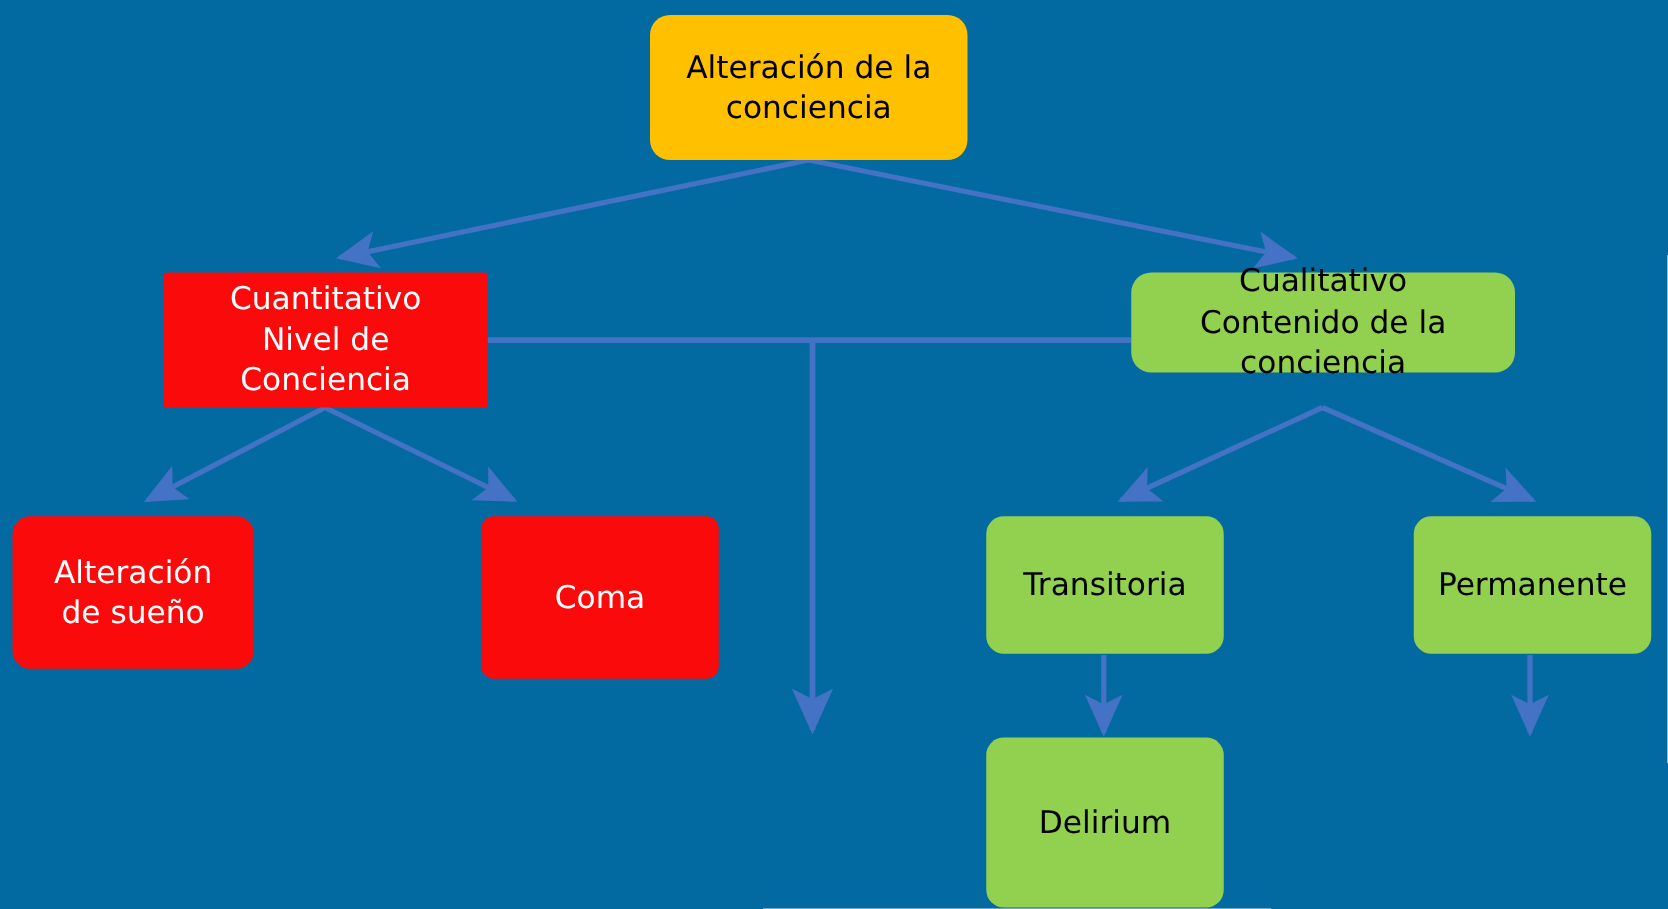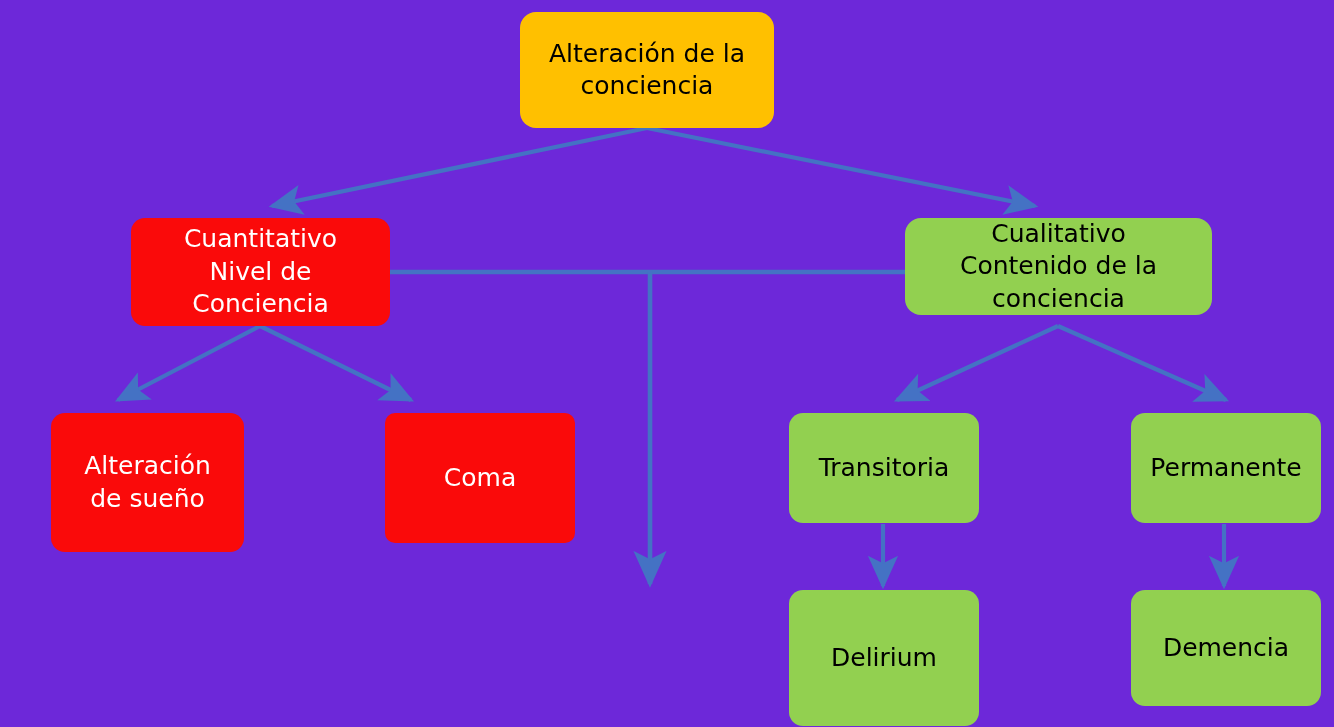--- a/index.html
+++ b/index.html
@@ -4,21 +4,21 @@
 <style>
   html, body {
     margin: 0;
     padding: 0;
     background: #ffffff;
   }
   #canvas {
     position: relative;
     width: 1334px;
     height: 727px;
-    background: #6d28d9;
+    background: #0369a1;
     overflow: hidden;
     font-family: "DejaVu Sans", sans-serif;
   }
   #edges {
     position: absolute;
     left: 0;
     top: 0;
     width: 1334px;
     height: 727px;
     pointer-events: none;
@@ -34,23 +34,23 @@
     line-height: 1.30;
     white-space: pre-line;
     padding: 2px 6px;
     z-index: 2;
   }
   .node-amber { background: #FFC000; color: #000000; }
   .node-red   { background: #FA0A0A; color: #ffffff; }
   .node-green { background: #92D050; color: #000000; }
 
   .n-root  { left: 520px; top: 12px;  width: 254px; height: 116px; font-size: 25px; }
-  .n-quant { left: 131px; top: 218px; width: 259px; height: 108px; font-size: 25px; border-radius: 14px; }
-  .n-qual  { left: 905px; top: 218px; width: 307px; height: 97px; font-size: 25px; border-radius: 16px; }
-  .n-sleep { left: 10px;  top: 413px; width: 193px; height: 139px; font-size: 25px; border-radius: 14px; margin-left: 41px; }
+  .n-quant { left: 131px; top: 218px; width: 259px; height: 108px; font-size: 25px; border-radius: 2px; }
+  .n-qual  { left: 905px; top: 218px; width: 307px; height: 80px; font-size: 25px; border-radius: 16px; }
+  .n-sleep { left: 10px;  top: 413px; width: 193px; height: 122px; font-size: 25px; border-radius: 14px; }
   .n-coma  { left: 341px; top: 413px; width: 190px; height: 130px; font-size: 25px; border-radius: 10px; margin-left: 44px; }
   .n-trans { left: 789px; top: 413px; width: 190px; height: 110px; font-size: 25px; border-radius: 14px; }
   .n-perm  { left: 1131px;top: 413px; width: 190px; height: 110px; font-size: 25px; border-radius: 14px; }
   .n-eca   { left: 553px; top: 590px; width: 190px; height: 116px; font-size: 25px; border-radius: 14px; }
   .n-delir { left: 789px; top: 590px; width: 190px; height: 136px; font-size: 25px; border-radius: 14px; }
   .n-demen { left: 1131px;top: 590px; width: 190px; height: 116px; font-size: 25px; border-radius: 14px; }
 </style>
 </head>
 <body>
 
@@ -100,15 +100,14 @@
 
   <div class="node node-red n-coma">Coma</div>
 
   <div class="node node-green n-perm">Permanente</div>
 
   <div class="node node-green n-trans">Transitoria</div>
 
 
   <div class="node node-green n-delir">Delirium</div>
 
-  <div class="node node-green n-demen">Demencia</div>
 
 </div>
 
 </body></html>

